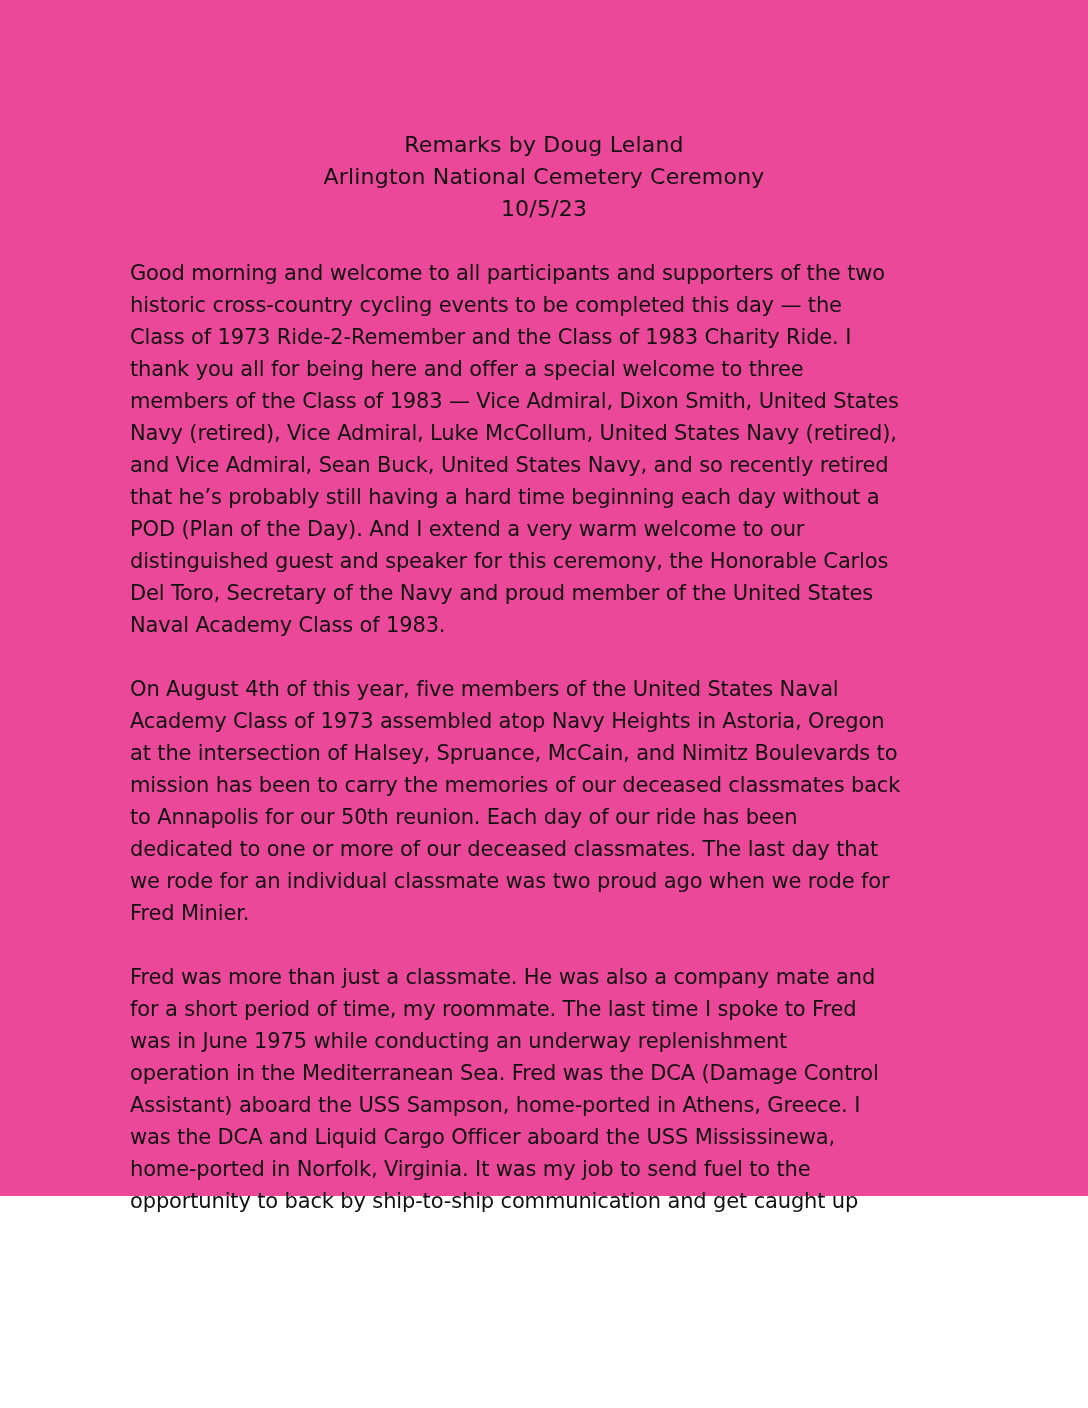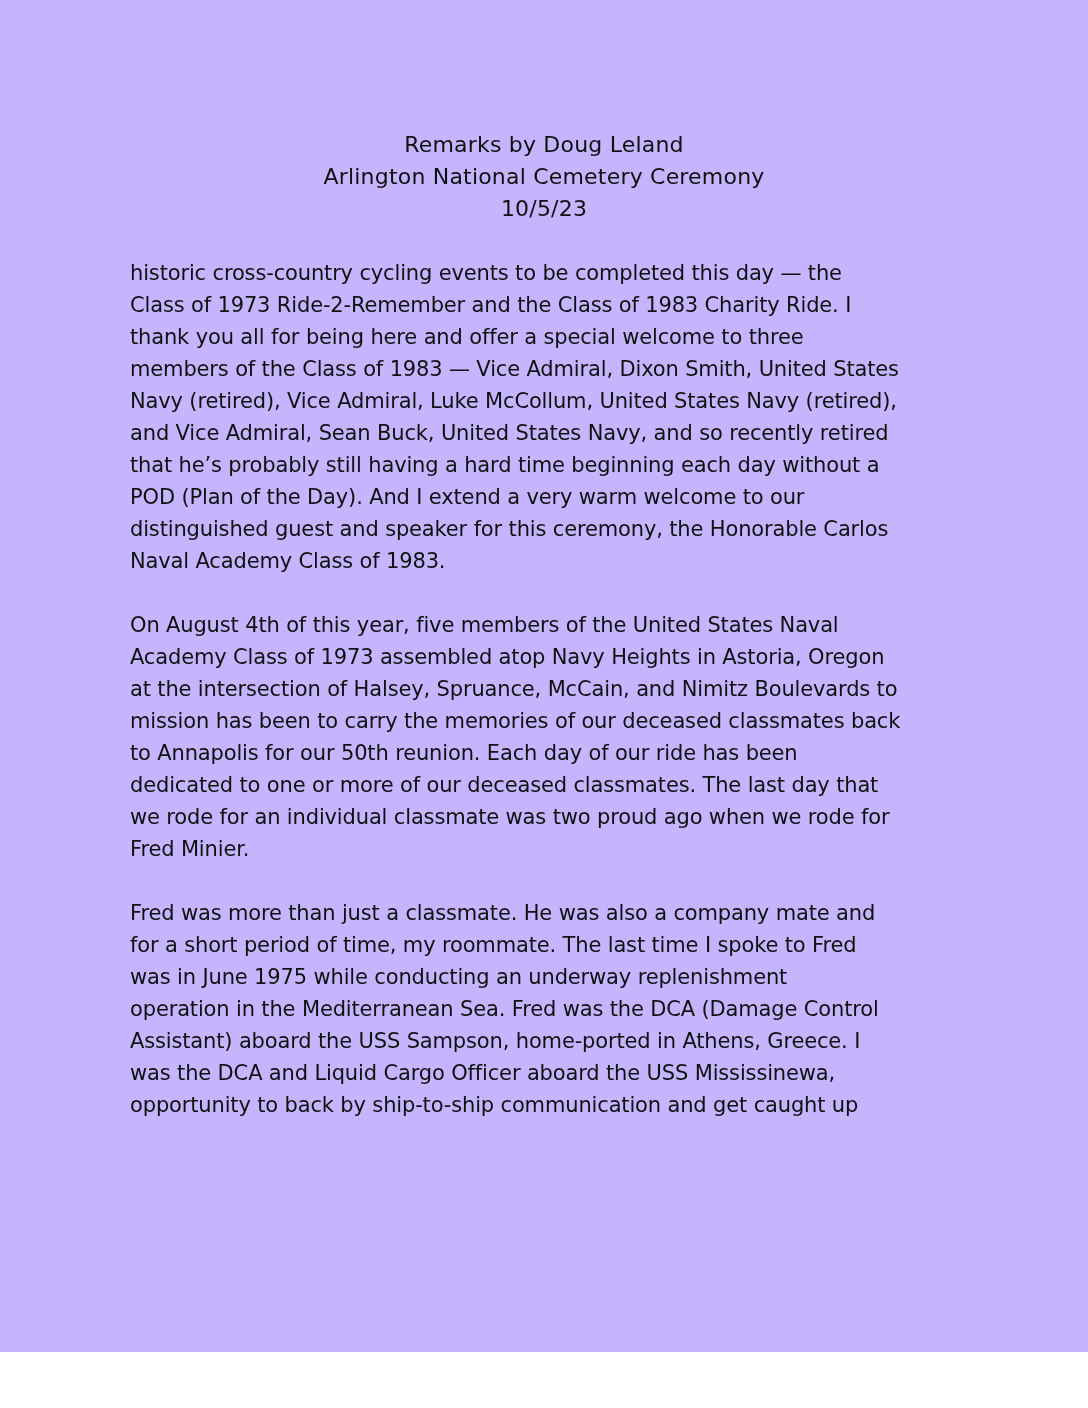--- a/index.html
+++ b/index.html
@@ -13,22 +13,22 @@
       position: relative;
       overflow: hidden;
       font-family: "DejaVu Sans", sans-serif;
       color: #111111;
     }
     .page {
       position: absolute;
       left: 0;
       top: 0;
       width: 1088px;
-      height: 1352px;
-      background: #c4b5fd;
+      height: 1196px;
+      background: #ec4899;
     }
     .header {
       position: absolute;
       left: 0;
       top: 129px;
       width: 1088px;
       text-align: center;
     }
     .header-line {
       display: block;
@@ -63,29 +63,31 @@
 
   <div class="header">
     <span class="header-line">Remarks by Doug Leland</span>
     <span class="header-line">Arlington National Cemetery Ceremony</span>
     <span class="header-line">10/5/23</span>
   </div>
 
   <div class="body-text">
 
     <div class="paragraph">
+      <span class="line">Good morning and welcome to all participants and supporters of the two</span>
       <span class="line">historic cross-country cycling events to be completed this day — the</span>
       <span class="line">Class of 1973 Ride-2-Remember and the Class of 1983 Charity Ride. I</span>
       <span class="line">thank you all for being here and offer a special welcome to three</span>
       <span class="line">members of the Class of 1983 — Vice Admiral, Dixon Smith, United States</span>
       <span class="line">Navy (retired), Vice Admiral, Luke McCollum, United States Navy (retired),</span>
       <span class="line">and Vice Admiral, Sean Buck, United States Navy, and so recently retired</span>
       <span class="line">that he’s probably still having a hard time beginning each day without a</span>
       <span class="line">POD (Plan of the Day). And I extend a very warm welcome to our</span>
       <span class="line">distinguished guest and speaker for this ceremony, the Honorable Carlos</span>
+      <span class="line">Del Toro, Secretary of the Navy and proud member of the United States</span>
       <span class="line">Naval Academy Class of 1983.</span>
     </div>
 
     <div class="paragraph">
       <span class="line">On August 4th of this year, five members of the United States Naval</span>
       <span class="line">Academy Class of 1973 assembled atop Navy Heights in Astoria, Oregon</span>
       <span class="line">at the intersection of Halsey, Spruance, McCain, and Nimitz Boulevards to</span>
       <span class="line">mission has been to carry the memories of our deceased classmates back</span>
       <span class="line">to Annapolis for our 50th reunion. Each day of our ride has been</span>
       <span class="line">dedicated to one or more of our deceased classmates. The last day that</span>
@@ -93,17 +95,18 @@
       <span class="line">Fred Minier.</span>
     </div>
 
     <div class="paragraph">
       <span class="line">Fred was more than just a classmate. He was also a company mate and</span>
       <span class="line">for a short period of time, my roommate. The last time I spoke to Fred</span>
       <span class="line">was in June 1975 while conducting an underway replenishment</span>
       <span class="line">operation in the Mediterranean Sea. Fred was the DCA (Damage Control</span>
       <span class="line">Assistant) aboard the USS Sampson, home-ported in Athens, Greece. I</span>
       <span class="line">was the DCA and Liquid Cargo Officer aboard the USS Mississinewa,</span>
+      <span class="line">home-ported in Norfolk, Virginia. It was my job to send fuel to the</span>
       <span class="line">opportunity to back by ship-to-ship communication and get caught up</span>
     </div>
 
   </div>
 </div>
 
 </body></html>

